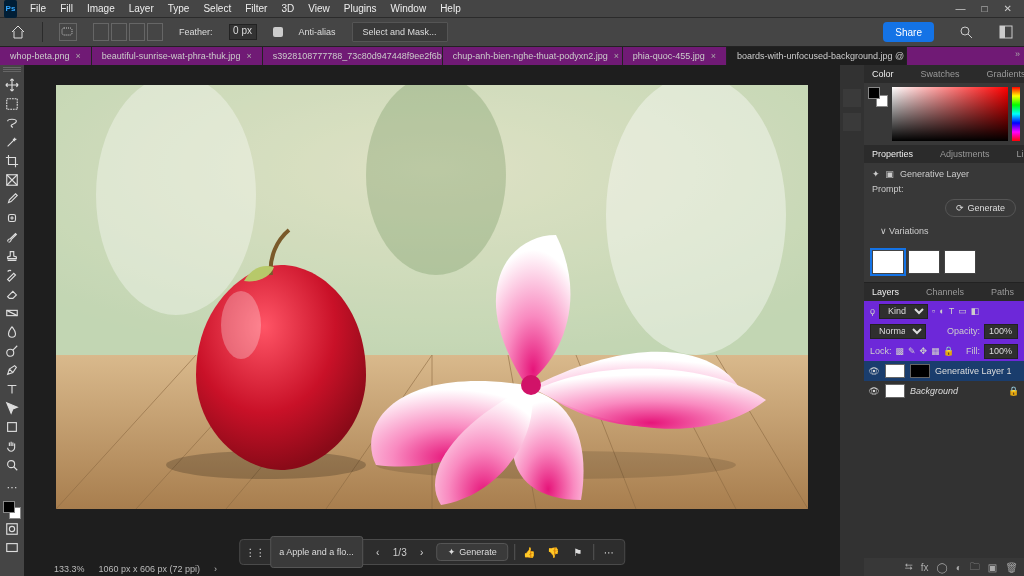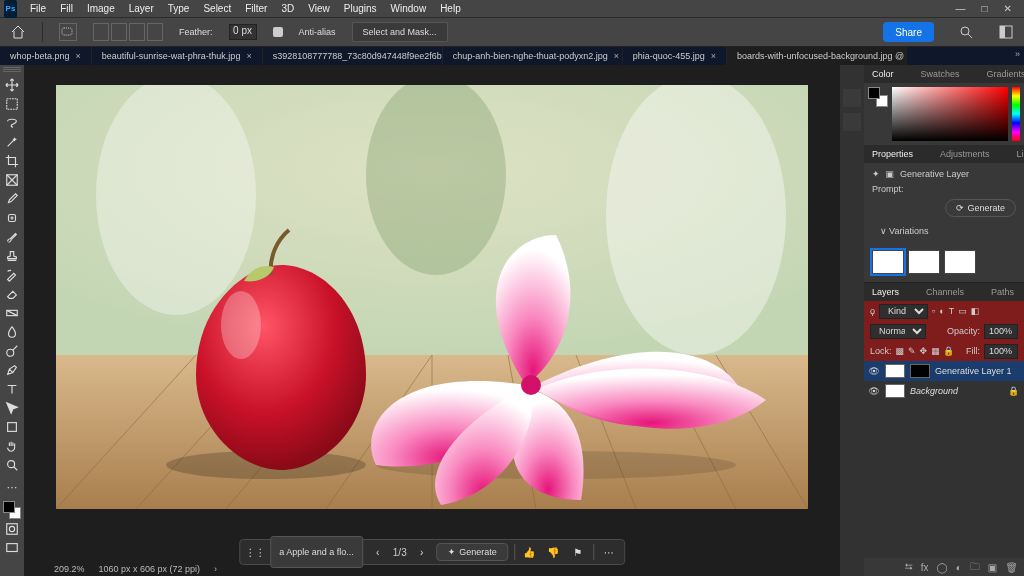--- a/index.html
+++ b/index.html
@@ -11,21 +11,21 @@
   .optbar { height:30px; background:#454545; display:flex; align-items:center; padding:0 10px; gap:16px; border-top:1px solid #2b2b2b; border-bottom:1px solid #222; }
   .opt-home { width:16px; height:16px; display:flex; align-items:center; justify-content:center; }
   .opt-sep { width:1px; height:20px; background:#2b2b2b; }
   .opt-tool { width:18px; height:18px; border:1px solid #666; display:flex; align-items:center; justify-content:center; }
   .opt-label { color:#ddd; font-size:9px; }
   .opt-num { width:28px; height:16px; background:#333; border:1px solid #222; color:#ddd; font-size:10px; text-align:center; }
   .opt-check { width:10px; height:10px; background:#ccc; border-radius:2px; display:inline-block; }
   .opt-btn { height:20px; padding:0 10px; background:#3a3a3a; border:1px solid #555; border-radius:1px; font-size:9px; color:#ddd; display:flex; align-items:center; }
   .share-btn { margin-left:auto; height:20px; padding:0 12px; background:#1473e6; color:#fff; border-radius:4px; font-size:10px; display:flex; align-items:center; }
   .srch,.bell,.user { width:16px; height:16px; margin-left:8px; }
-  .tabstrip { height:18px; background:#0f172a; display:flex; align-items:stretch; font-size:9px; color:#ccc; position:relative; }
+  .tabstrip { height:18px; background:#701a75; display:flex; align-items:stretch; font-size:9px; color:#ccc; position:relative; }
   .doctab { padding:0 10px; display:flex; align-items:center; gap:6px; border-right:1px solid #222; white-space:nowrap; max-width:180px; overflow:hidden; }
   .doctab.active { background:#1e1e1e; }
   .tab-x { font-size:9px; color:#aaa; }
   .chevs { position:absolute; right:4px; top:2px; color:#aaa; font-size:9px; }
   .workspace { display:flex; height:511px; }
   .toolcol { width:24px; background:#454545; display:flex; flex-direction:column; align-items:center; padding-top:2px; }
   .toolcol-grip { width:18px; height:6px; background:repeating-linear-gradient(#666,#666 1px,transparent 1px,transparent 2px); margin-bottom:2px; }
   .toolbtn { width:20px; height:19px; display:flex; align-items:center; justify-content:center; color:#ddd; font-size:11px; }
   .toolbtn svg { width:14px; height:14px; stroke:#ddd; fill:none; stroke-width:1.3; }
   .swatches { width:18px; height:18px; position:relative; margin-top:4px; }
@@ -51,21 +51,21 @@
   .pick-field::after { content:""; position:absolute; inset:0; background:linear-gradient(to top,#000,transparent); }
   .hue-bar { width:8px; background:linear-gradient(#f00,#ff0,#0f0,#0ff,#00f,#f0f,#f00); }
   .props-body { padding:6px 8px; font-size:9px; color:#ccc; display:flex; flex-direction:column; gap:5px; }
   .props-row { display:flex; align-items:center; gap:6px; }
   .prompt-box { background:#2f2f2f; border:1px solid #222; height:28px; padding:3px 5px; font-size:9px; color:#ddd; }
   .gen-btn { align-self:flex-end; height:18px; padding:0 10px; background:#3a3a3a; border:1px solid #555; border-radius:9px; font-size:9px; color:#ddd; display:flex; align-items:center; gap:4px; }
   .variations { color:#ccc; font-size:9px; padding:4px 8px; }
   .var-thumbs { display:flex; gap:4px; padding:4px 8px 8px; }
   .var-thumb { width:32px; height:24px; background:#fff; border:1px solid #444; }
   .var-thumb.sel { outline:2px solid #1473e6; }
-  .layers-panel { flex:1; display:flex; flex-direction:column; background:#7f1d1d; border-top:1px solid #222; }
+  .layers-panel { flex:1; display:flex; flex-direction:column; background:#6d28d9; border-top:1px solid #222; }
   .lay-tools { height:20px; display:flex; align-items:center; gap:4px; padding:0 6px; font-size:9px; color:#ccc; }
   .lay-sel { background:#2f2f2f; border:1px solid #222; height:15px; font-size:9px; color:#ddd; padding:0 4px; }
   .lay-list { flex:1; background:#323232; }
   .lay-row { height:20px; display:flex; align-items:center; gap:5px; padding:0 4px; font-size:9px; color:#ddd; }
   .lay-row.act { background:#1a3d6d; }
   .lay-eye { width:12px; text-align:center; }
   .lay-thumb { width:20px; height:14px; background:#fff; border:1px solid #666; }
   .lay-mask { width:20px; height:14px; background:#000; border:1px solid #666; }
   .lay-foot { height:18px; display:flex; align-items:center; justify-content:flex-end; gap:8px; padding:0 6px; font-size:10px; color:#aaa; background:#383838; }
 </style>
@@ -349,21 +349,21 @@
         </div>
       <div class="task-sep"></div>
       <div class="task-ico">👍</div>
       <div class="task-ico">👎</div>
       <div class="task-ico">⚑</div>
       <div class="task-sep"></div>
       <div class="task-ico">⋯</div>
     </div>
 
     <div class="statusbar">
-      <span>209.2%</span>
+      <span>133.3%</span>
       <span>1060 px x 606 px (72 ppi)</span>
       <span>›</span>
     </div>
   </div>
 
   <div class="gutter">
     <div class="gut-btn"></div>
     <div class="gut-btn"></div>
   </div>
 

